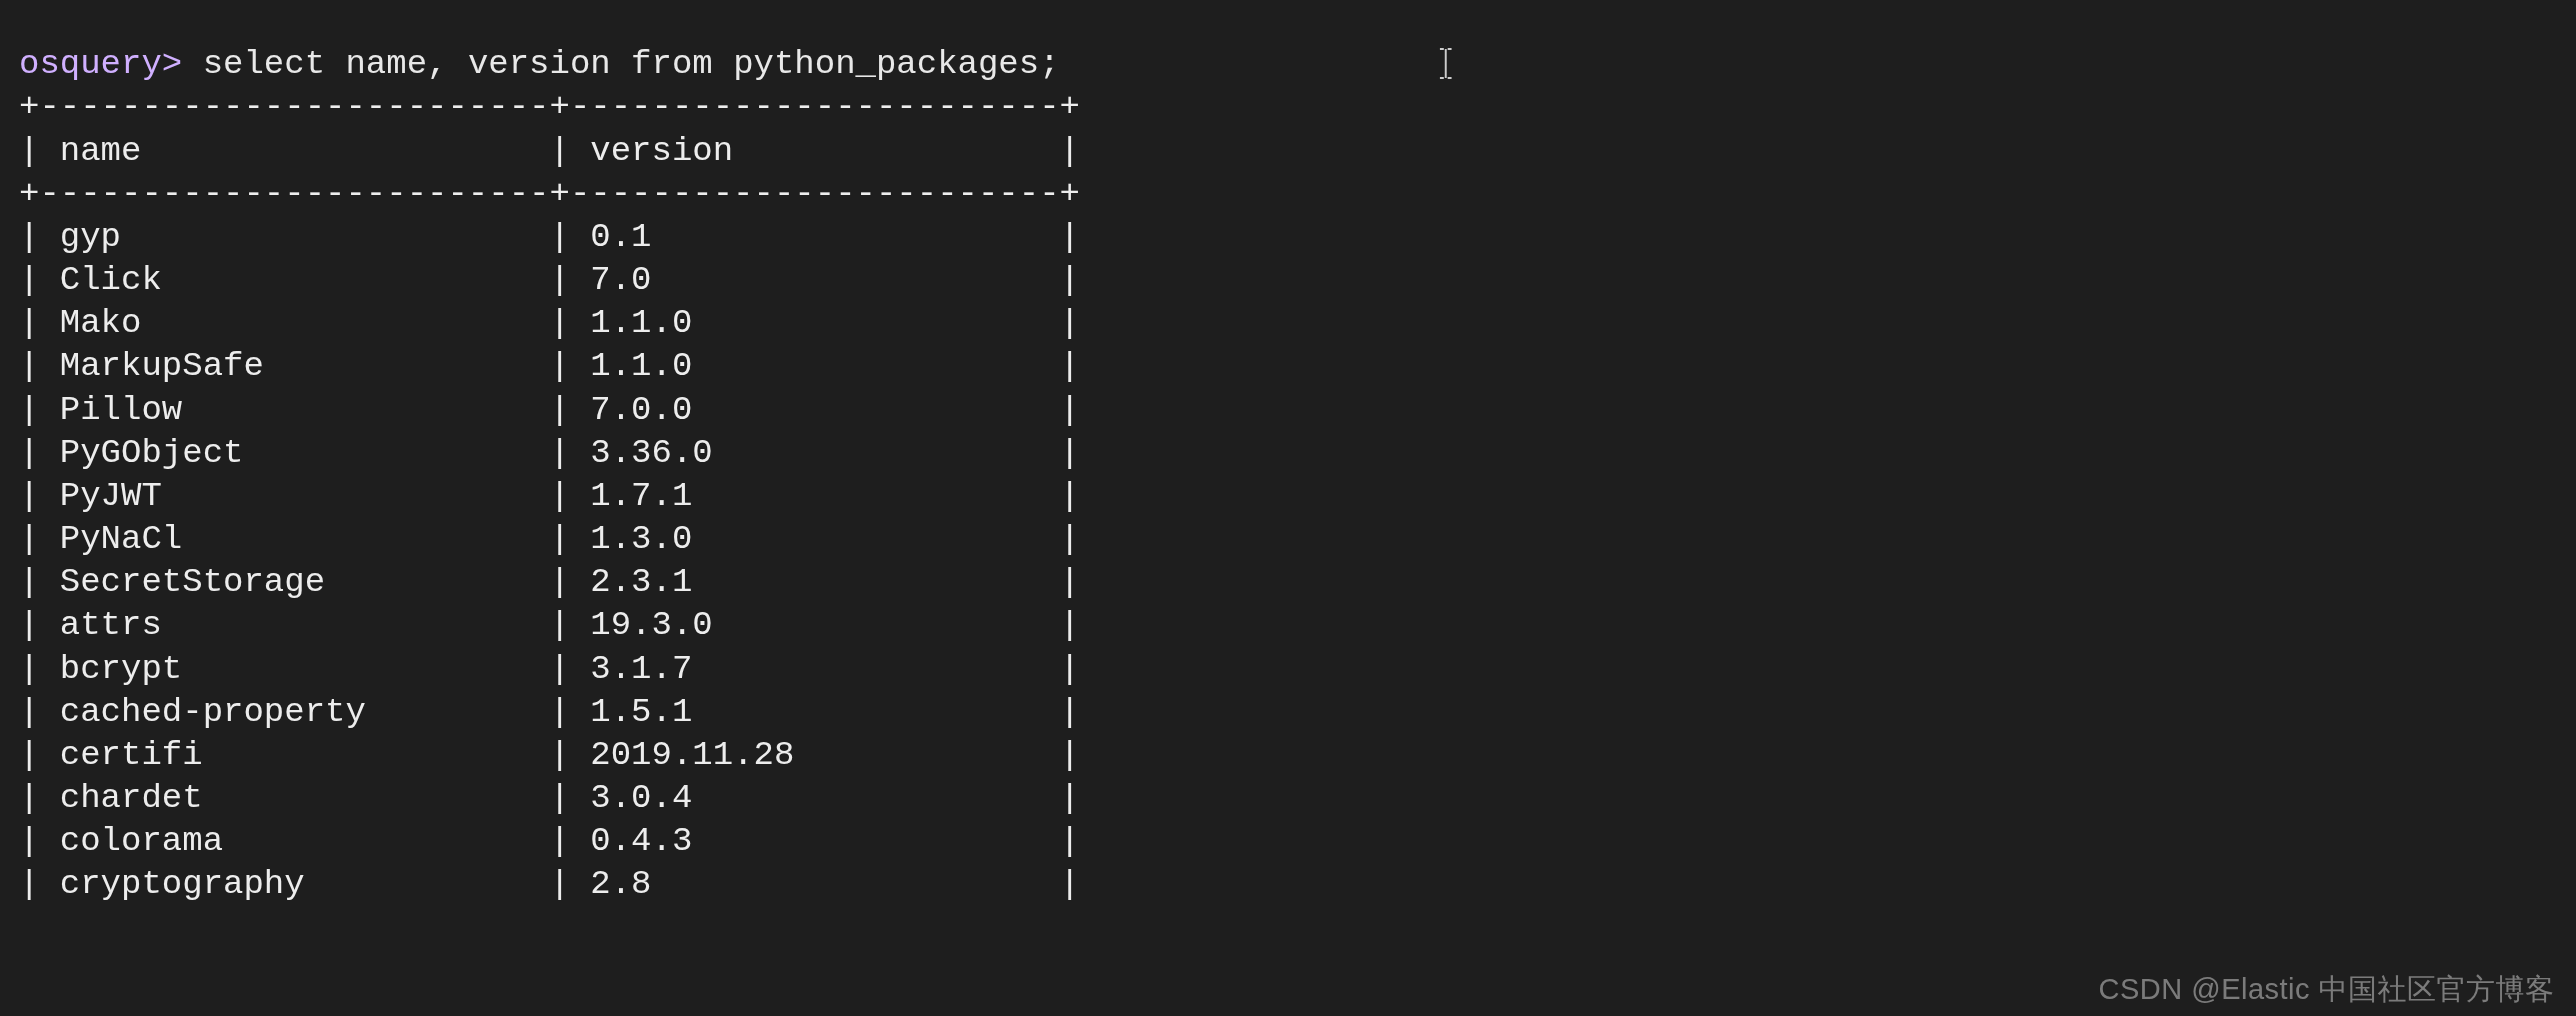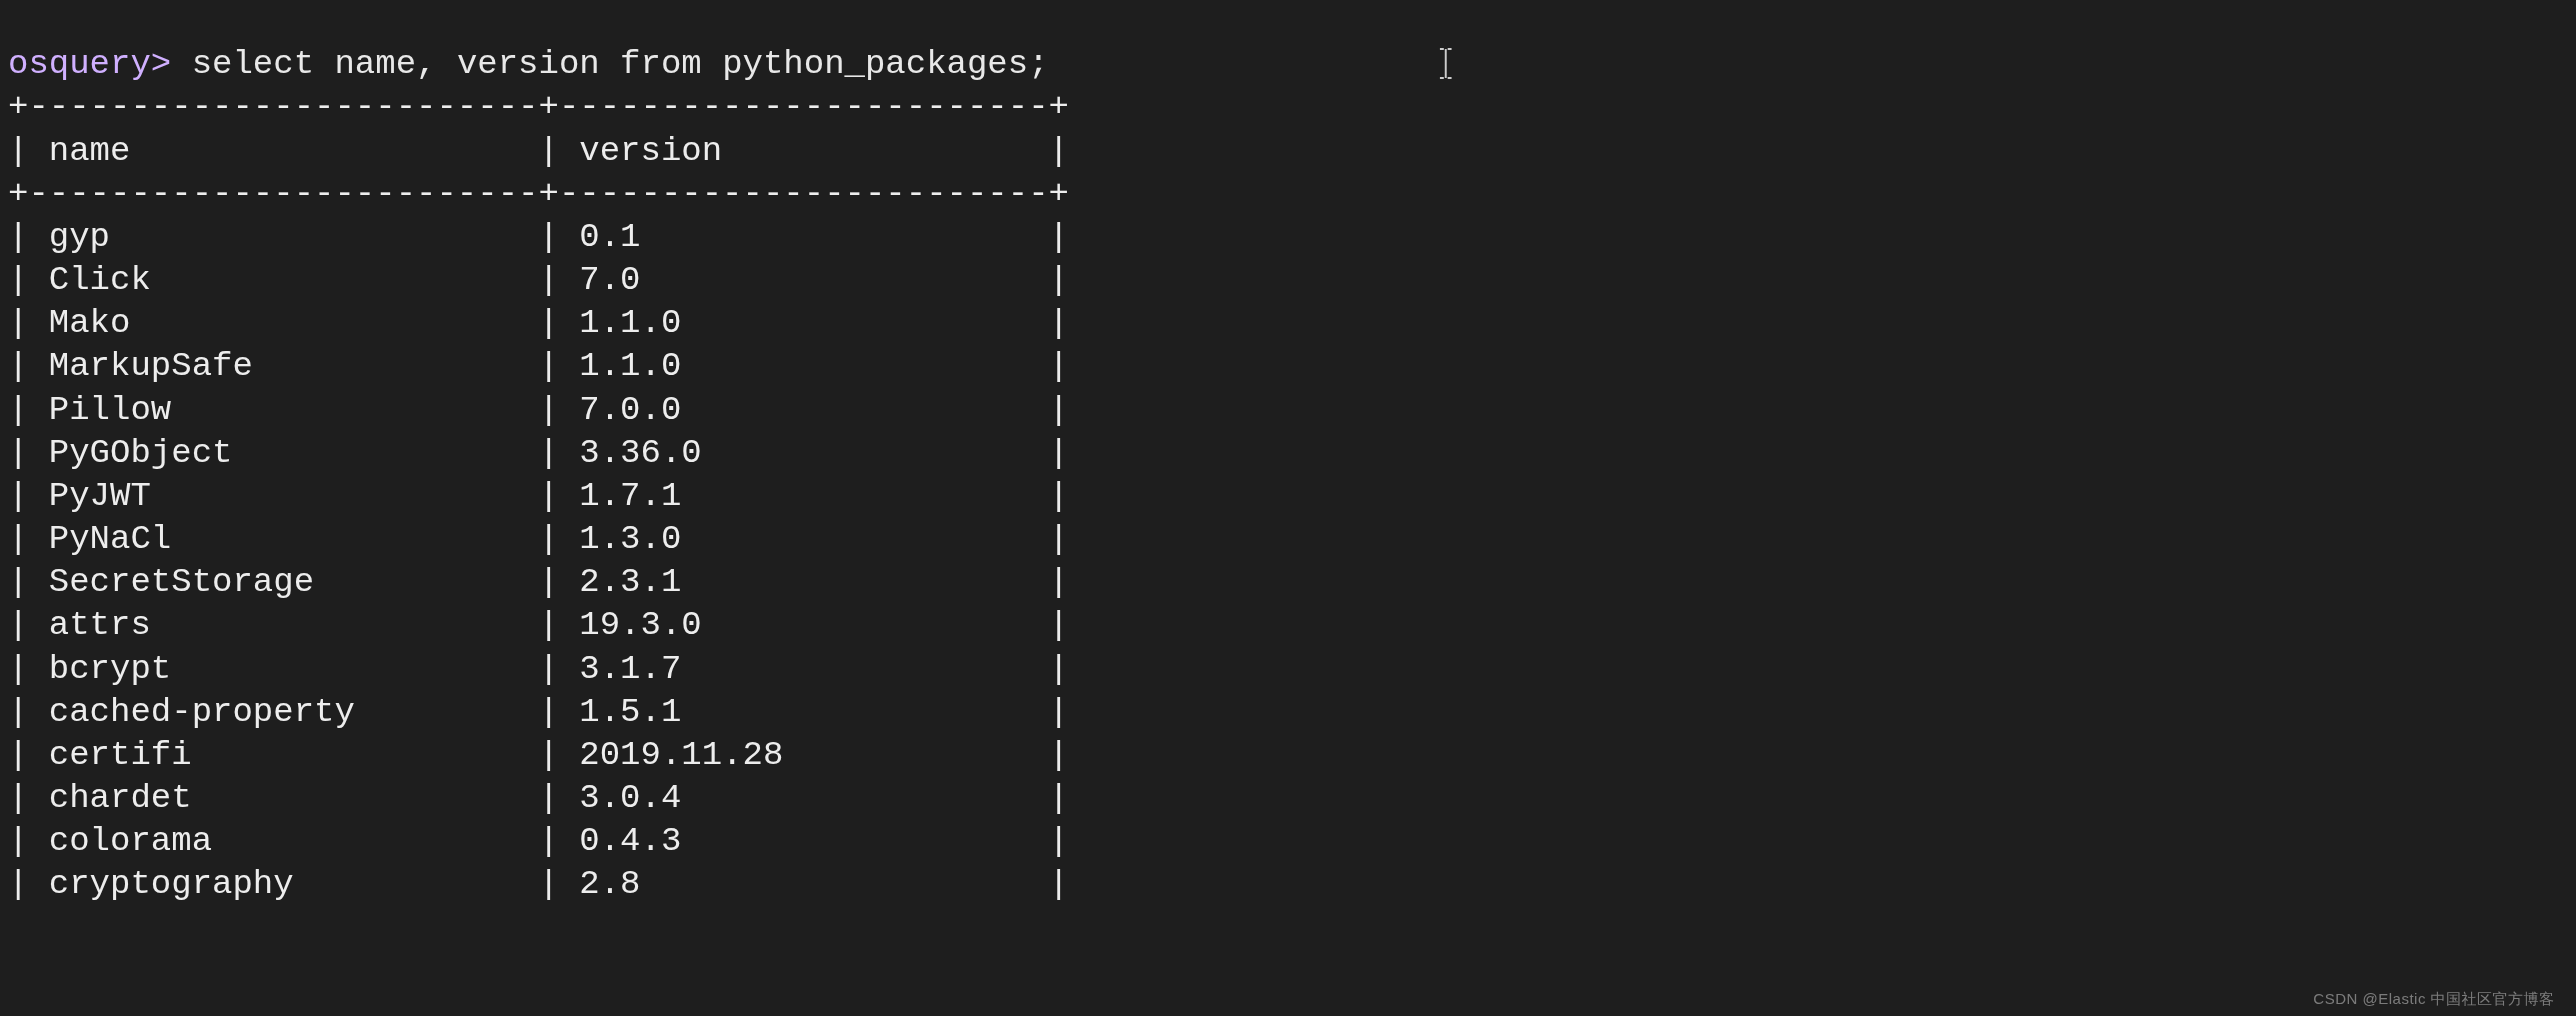--- a/index.html
+++ b/index.html
@@ -8,31 +8,31 @@
     width: 2576px;
     height: 1016px;
     background: #1e1e1e;
     color: #ededed;
     font-family: "SF Mono", ui-monospace, Menlo, Consolas, "Liberation Mono", monospace;
     font-size: 34px;
     line-height: 1.27;
     overflow: hidden;
   }
   .terminal {
-    padding: 0 8px;
+    padding: 0 19px;
     white-space: pre;
   }
   .prompt { color: #d0b0ff; }
   .query  { color: #e8e8e8; }
   .watermark {
     position: absolute;
     right: 21.4px;
     bottom: 7.8px;
     font-family: -apple-system, "PingFang SC", "Microsoft YaHei", sans-serif;
-    font-size: 15px;
+    font-size: 29px;
     color: rgba(200,200,200,0.55);
     letter-spacing: 0.5px;
   }
   .ibeam {
     position: absolute;
     top: 47px;
     left: 1436px;
     width: 19.5px;
     height: 33px;
     color: rgba(235,235,235,0.85);

